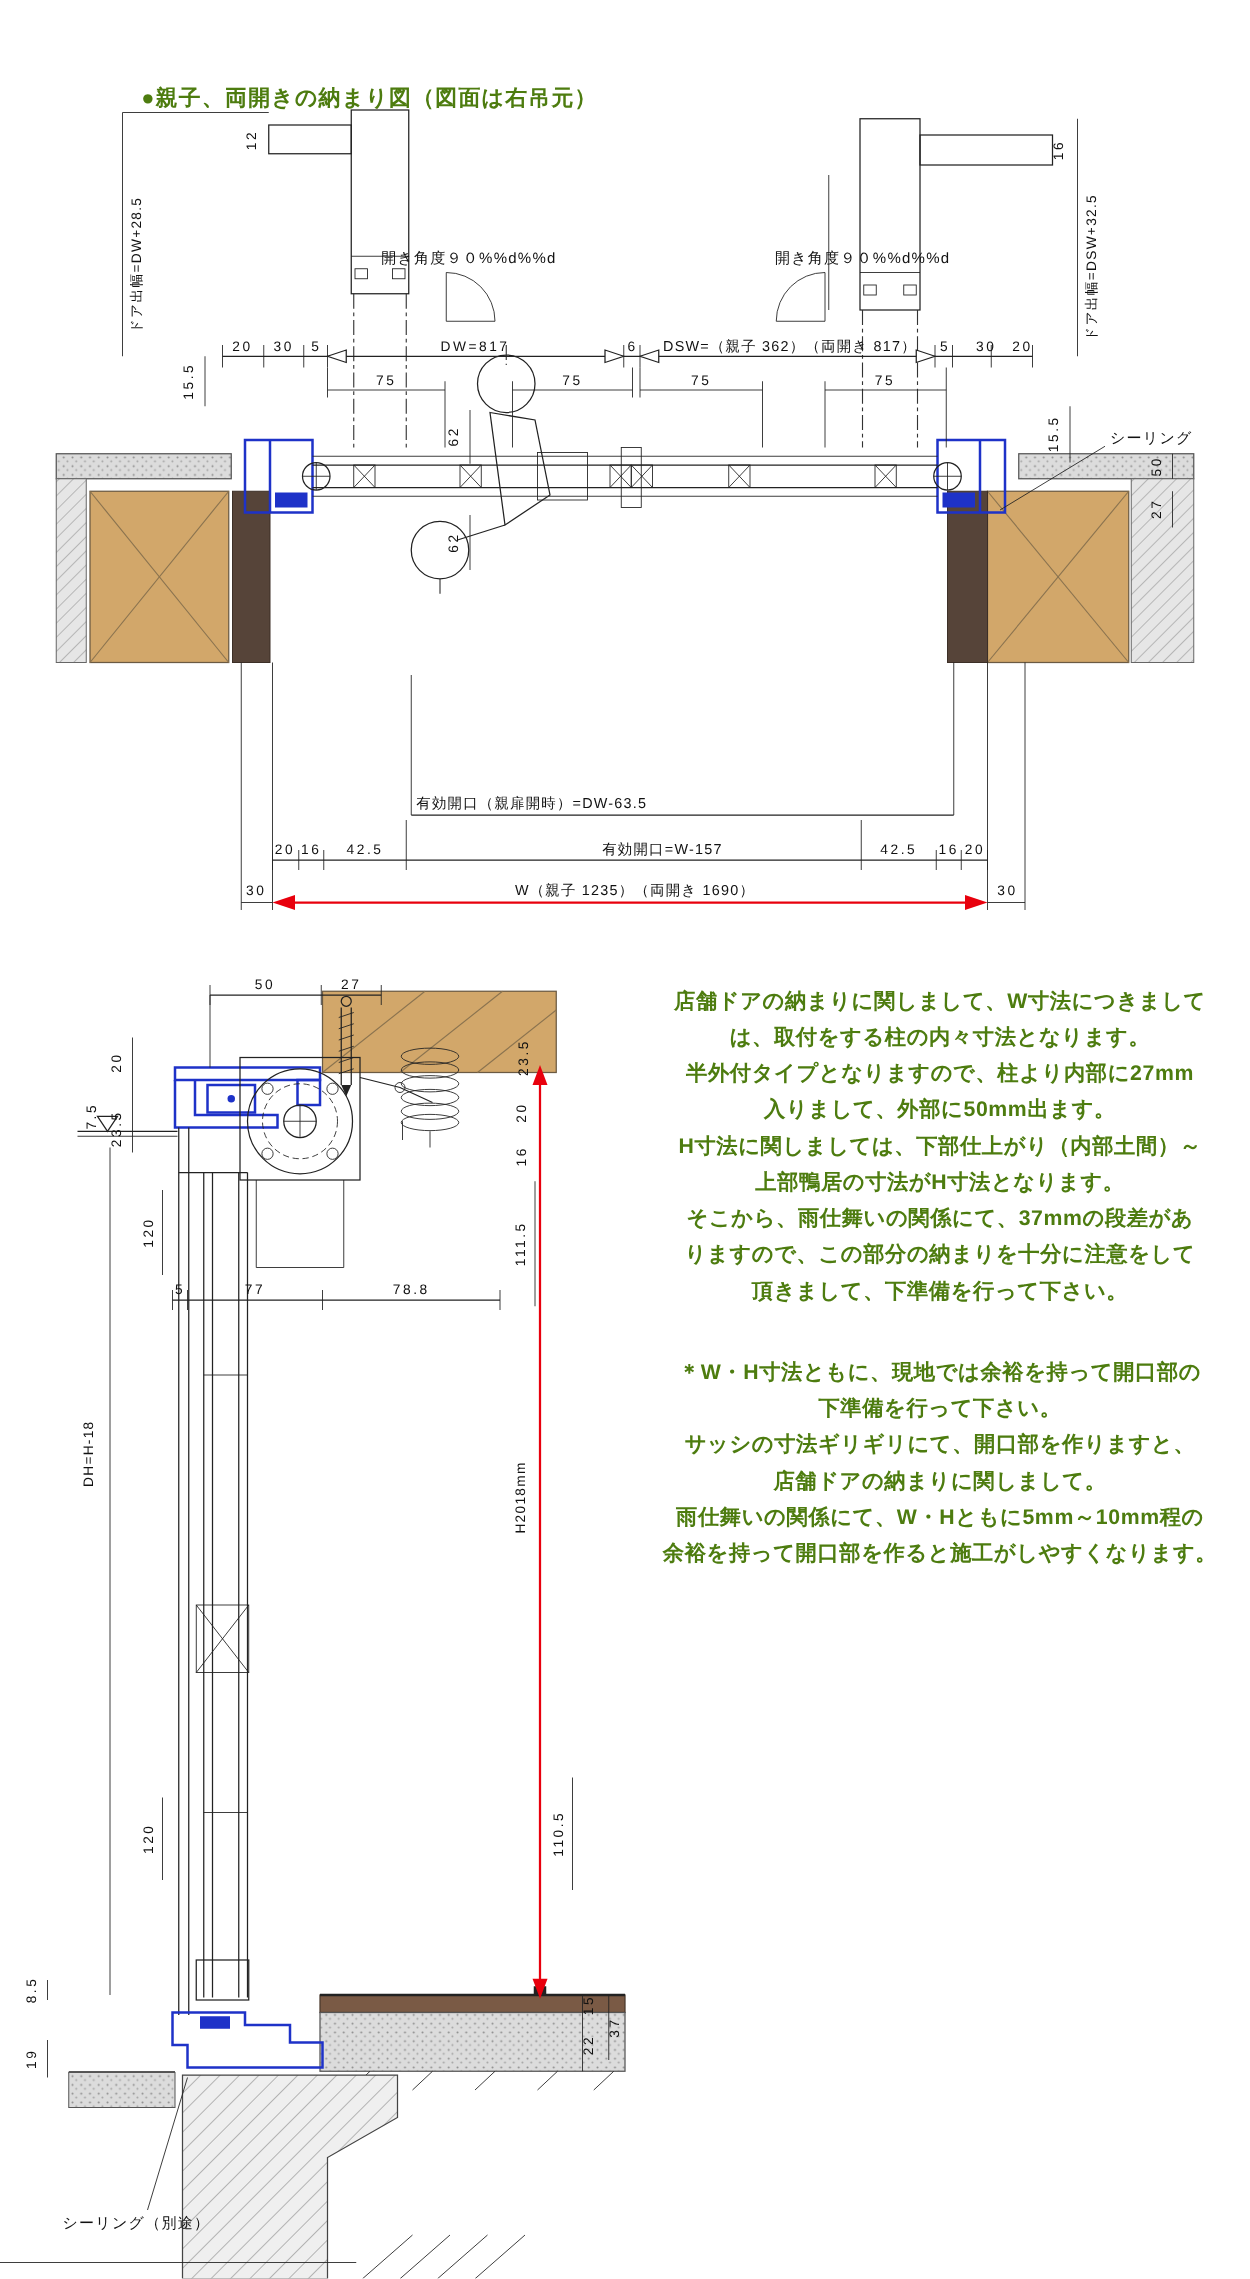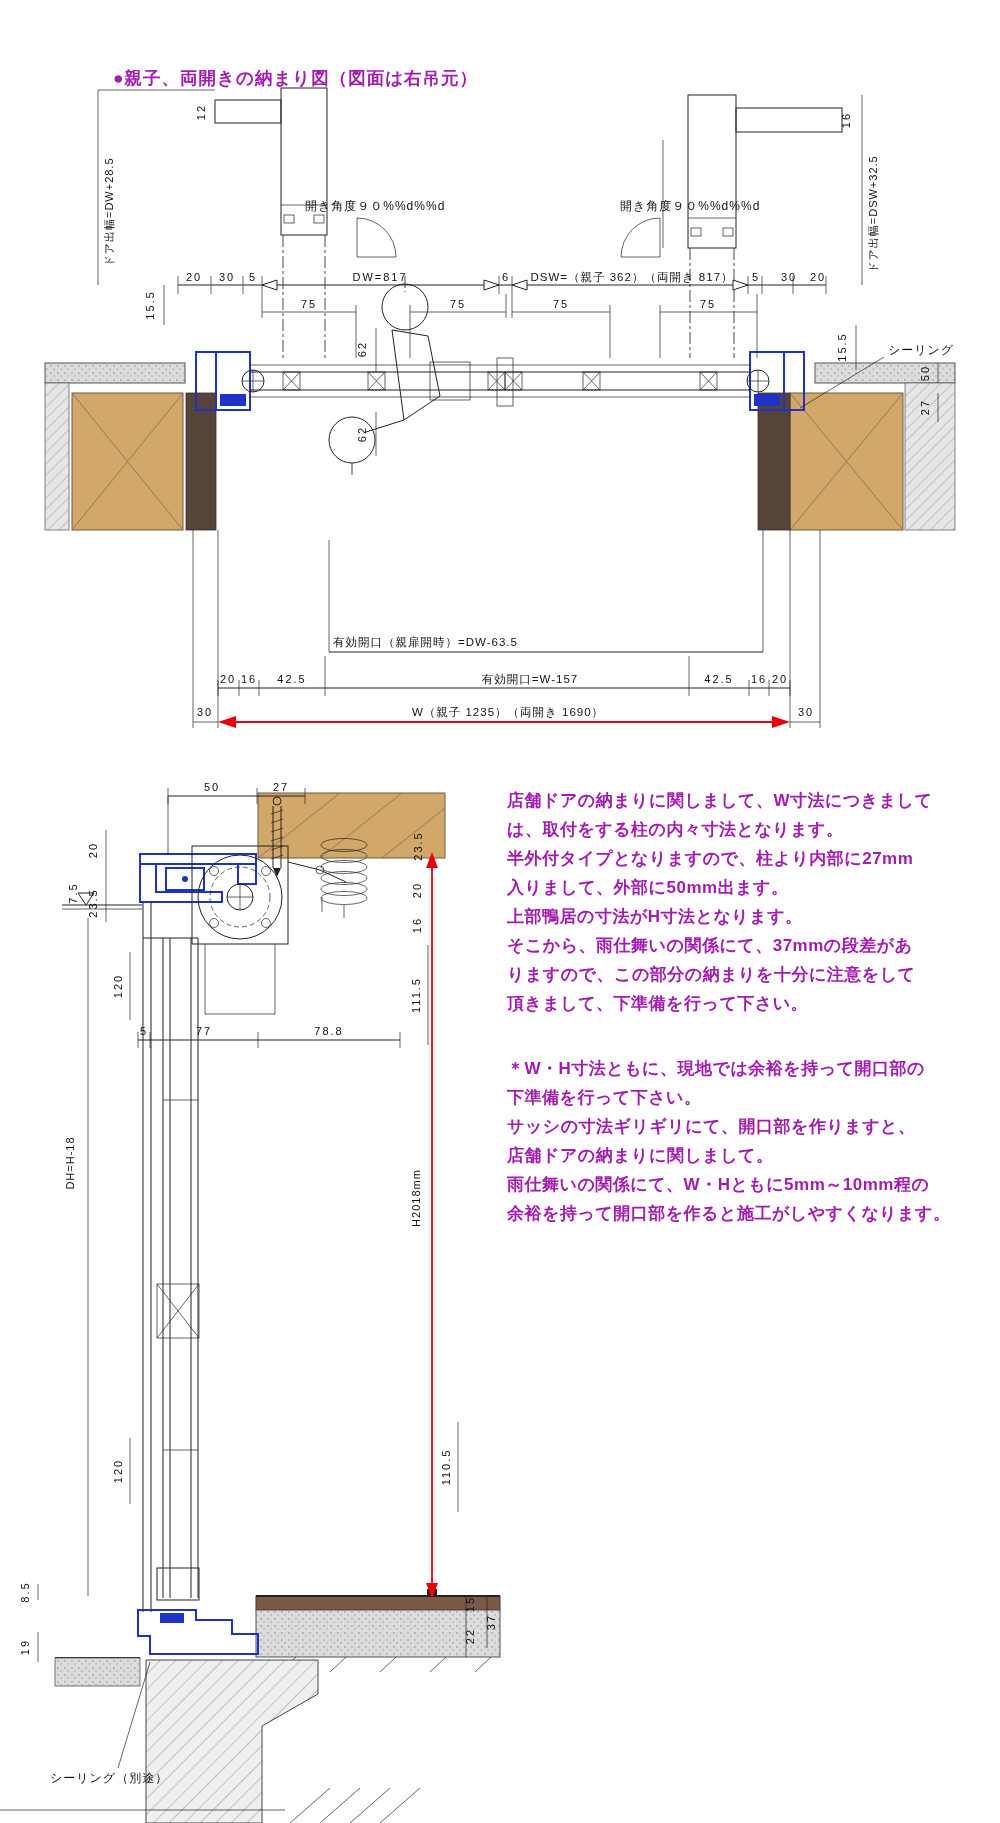--- a/index.html
+++ b/index.html
@@ -1,17 +1,17 @@
 <!DOCTYPE html>
 <html><head>
 <meta charset="utf-8">
 <style>
   html,body{margin:0;padding:0;background:#ffffff;}
   .stage{position:relative;width:1000px;height:1823px;background:#fff;overflow:hidden;
-         font-family:"Liberation Sans","DejaVu Sans",sans-serif;color:#a21caf;}
+         font-family:"Liberation Sans","DejaVu Sans",sans-serif;color:#4d7c0f;text-align:center;}
   .title{position:absolute;left:113px;top:66px;font-size:17.5px;font-weight:bold;letter-spacing:1px;}
   .notes{position:absolute;left:507px;top:786px;width:490px;font-size:17px;font-weight:bold;
          line-height:29px;letter-spacing:0.5px;}
   .notes .p2{margin-top:36px;}
   svg{position:absolute;left:0;top:0;}
   
   text{fill:#111;font-family:"Liberation Sans","DejaVu Sans",sans-serif;}
   .t  {font-size:11px;letter-spacing:2px;}
   .tn {font-size:11px;letter-spacing:1px;}
   .tj {font-size:11.5px;letter-spacing:1px;}
@@ -417,20 +417,21 @@
       <line class="th" x1="118" y1="1768" x2="150" y2="1662"></line>
     </g>
   </svg>
 
   <div class="notes">
     <div>
       <div>店舗ドアの納まりに関しまして、W寸法につきまして</div>
       <div>は、取付をする柱の内々寸法となります。</div>
       <div>半外付タイプとなりますので、柱より内部に27mm</div>
       <div>入りまして、外部に50mm出ます。</div>
+      <div>H寸法に関しましては、下部仕上がり（内部土間）～</div>
       <div>上部鴨居の寸法がH寸法となります。</div>
       <div>そこから、雨仕舞いの関係にて、37mmの段差があ</div>
       <div>りますので、この部分の納まりを十分に注意をして</div>
       <div>頂きまして、下準備を行って下さい。</div>
     </div>
     <div class="p2">
       <div>＊W・H寸法ともに、現地では余裕を持って開口部の</div>
       <div>下準備を行って下さい。</div>
       <div>サッシの寸法ギリギリにて、開口部を作りますと、</div>
       <div>店舗ドアの納まりに関しまして。</div>

